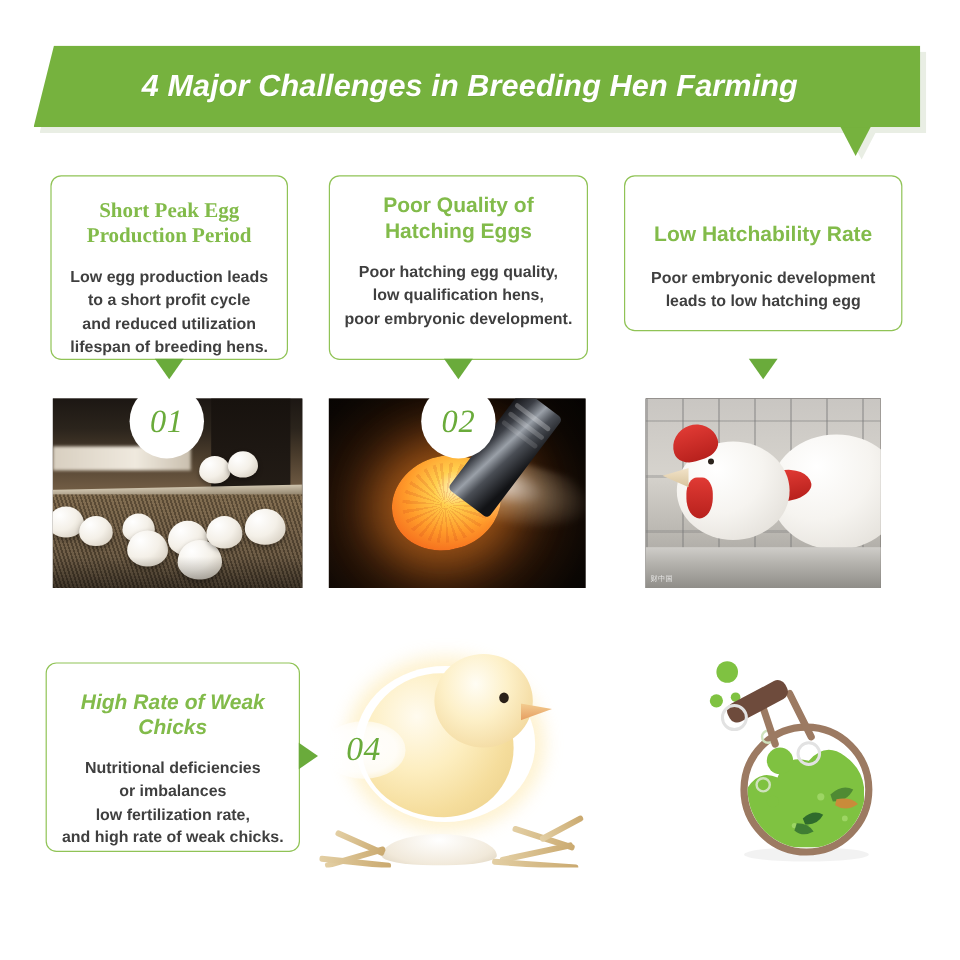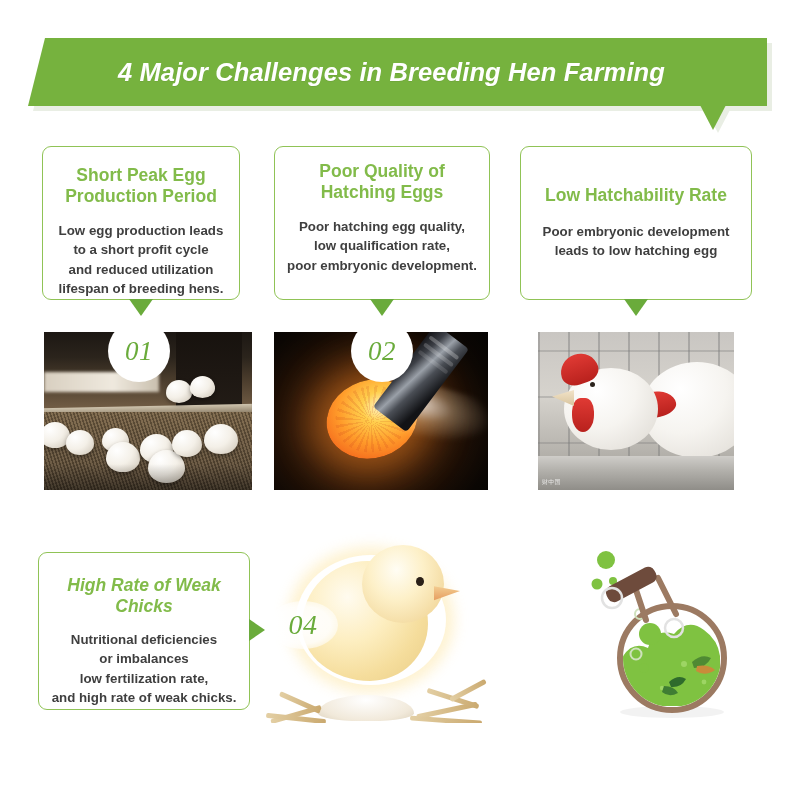--- a/index.html
+++ b/index.html
@@ -102,24 +102,24 @@
     color: #3f3f3f;
     font-size: 13.3px;
     font-weight: bold;
     line-height: 1.45;
     text-align: center;
     white-space: pre-line;
   }
 
   .card-1 { left: 42px;  top: 146px; width: 198px; height: 154px; }
   .card-2 { left: 274px; top: 146px; width: 216px; height: 154px; }
-  .card-3 { left: 520px; top: 146px; width: 232px; height: 154px; }
+  .card-3 { left: 520px; top: 146px; width: 232px; height: 130px; }
   .card-4 { left: 38px;  top: 552px; width: 212px; height: 158px; padding-top: 22px; }
 
-  .card-1 .card-title { margin-top: 4px; }
+  .card-1 .card-title { margin-top: 4px; font-family: Liberation Serif, serif; }
   .card-3 .card-title { margin-top: 24px; margin-bottom: 16px; }
   .card-4 .card-title { margin-bottom: 13px; font-style: italic; }
 
   
   .arrow-down {
     position: absolute;
     width: 0; height: 0;
     border-left: 12px solid transparent;
     border-right: 12px solid transparent;
     border-top: 17px solid #6aab3b;
@@ -369,21 +369,21 @@
       <div class="egg" style="left:160px; top:92px;  width:34px; height:30px;"></div>
       <div class="shadowbar"></div>
     </div>
   </div>
   <div class="badge b1">01</div>
 
   <div class="card card-2">
     <div class="card-title">Poor Quality of
 Hatching Eggs</div>
     <div class="card-body">Poor hatching egg quality,
-low qualification rate,
+low qualification hens,
 poor embryonic development.</div>
   </div>
   <div class="arrow-down arr-2"></div>
 
   <div class="photo p2">
     <div class="candle-scene">
       <div class="cand-egg">
         <div class="cand-veins"></div>
       </div>
       <div class="beam"></div>

